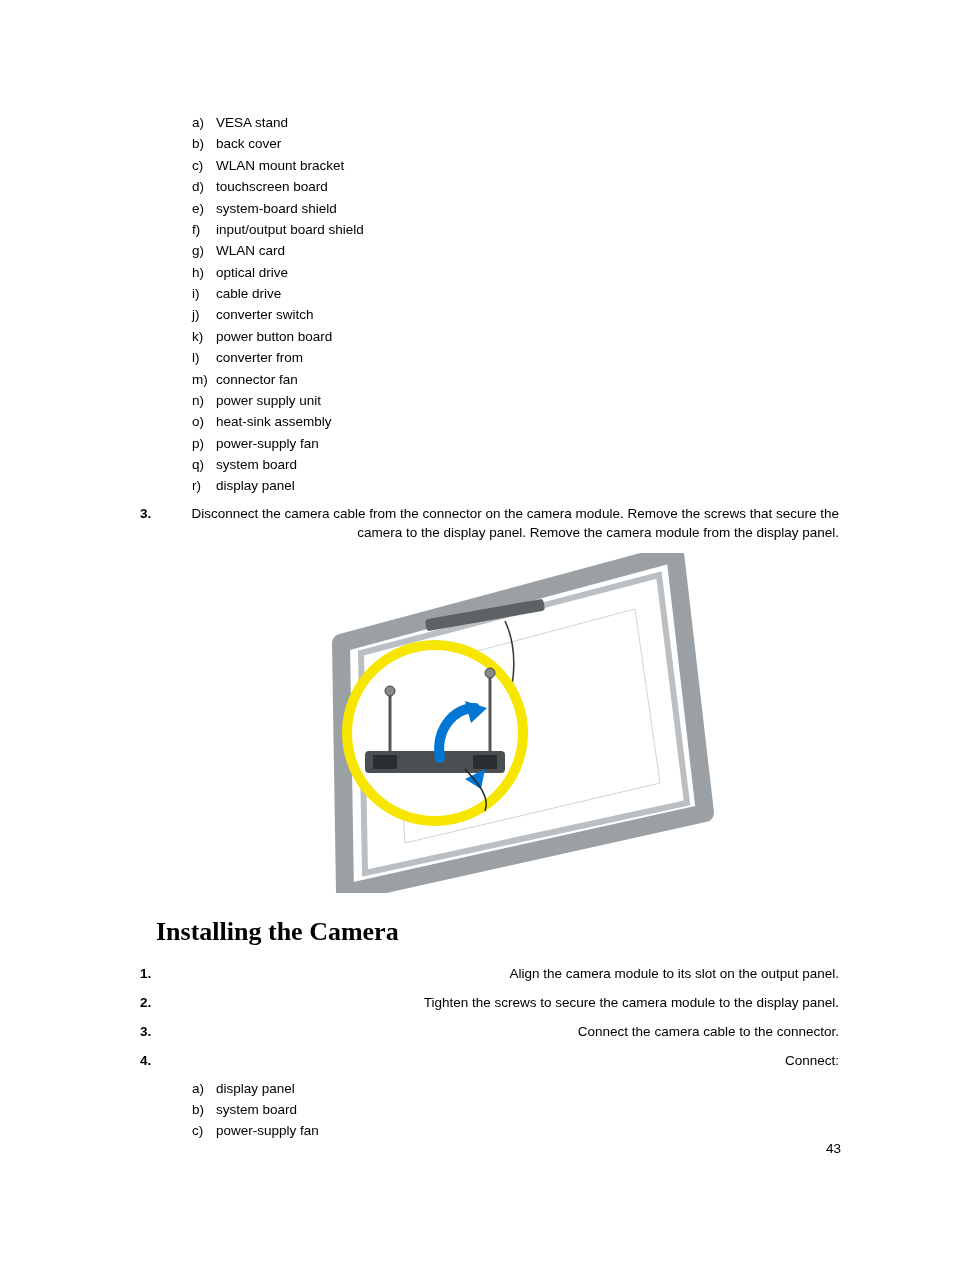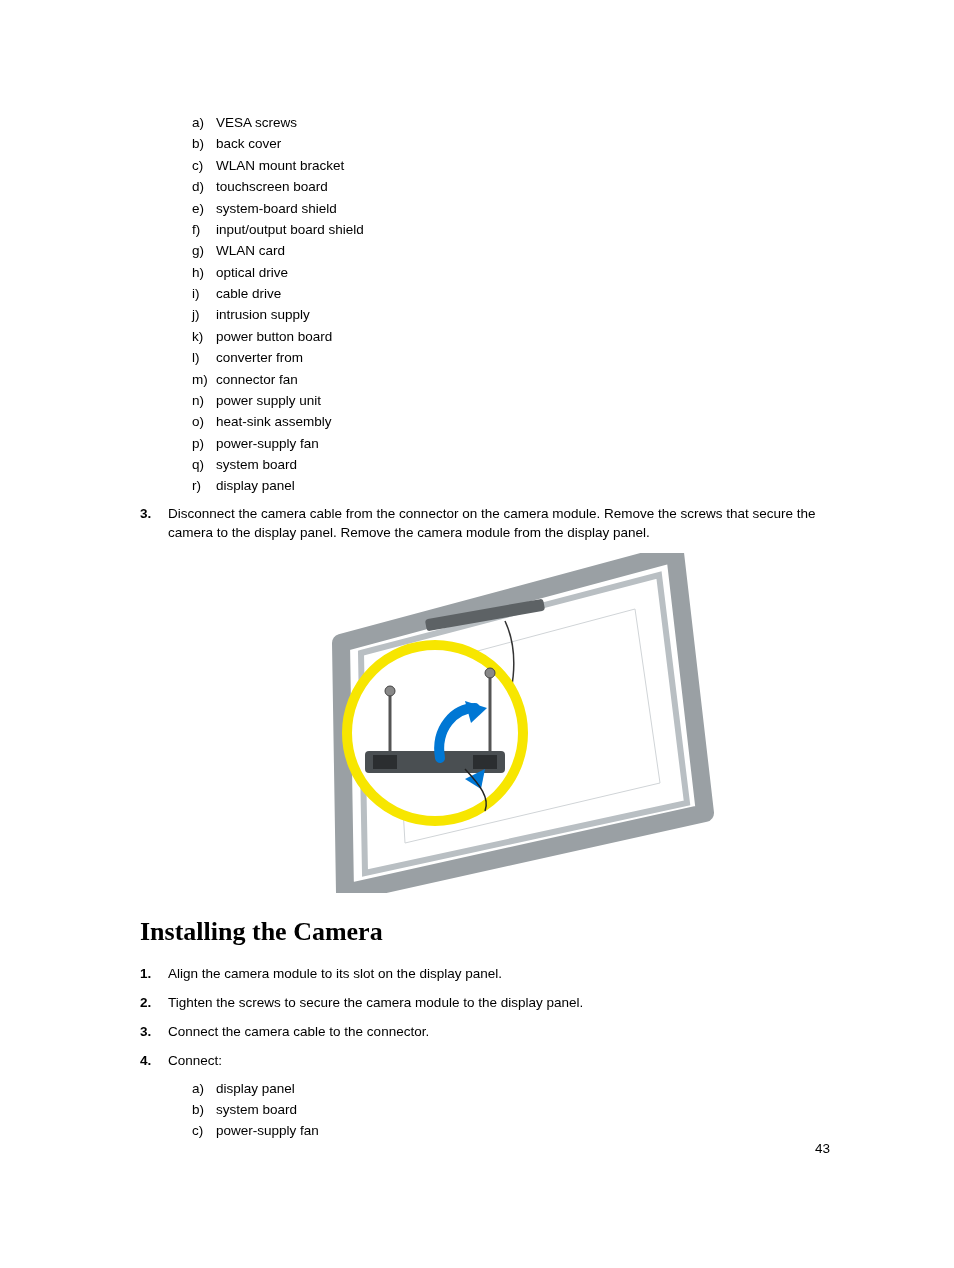--- a/index.html
+++ b/index.html
@@ -36,56 +36,57 @@
     line-height: 1.4;
     margin-bottom: 6px;
   }
   .num-marker {
     width: 28px;
     flex-shrink: 0;
     font-weight: bold;
   }
   .num-content {
     flex: 1;
+    text-align: right;
   }
   .figure-wrap {
     text-align: center;
     margin: 10px 0 20px 0;
   }
   .figure {
     display: inline-block;
     width: 450px;
     height: 340px;
     position: relative;
   }
   h2.section {
     font-family: Georgia, 'Times New Roman', serif;
     font-weight: bold;
     font-size: 26px;
-    margin: 16px 0 18px 0;
+    margin: 16px 0 18px 16px;
   }
   .install-list .numbered-item {
     margin-bottom: 10px;
   }
   .page-num {
     position: absolute;
-    right: 124px;
+    right: 113px;
     bottom: 112px;
     font-size: 13.5px;
   }
 </style>
 </head>
 <body>
 
 <div class="page">
 
   <ul class="alpha-list">
     <li>
         <span class="alpha-marker">a)</span>
-        <span>VESA screws</span>
+        <span>VESA stand</span>
       </li>
     <li>
         <span class="alpha-marker">b)</span>
         <span>back cover</span>
       </li>
     <li>
         <span class="alpha-marker">c)</span>
         <span>WLAN mount bracket</span>
       </li>
     <li>
@@ -107,21 +108,21 @@
     <li>
         <span class="alpha-marker">h)</span>
         <span>optical drive</span>
       </li>
     <li>
         <span class="alpha-marker">i)</span>
         <span>cable drive</span>
       </li>
     <li>
         <span class="alpha-marker">j)</span>
-        <span>intrusion supply</span>
+        <span>converter switch</span>
       </li>
     <li>
         <span class="alpha-marker">k)</span>
         <span>power button board</span>
       </li>
     <li>
         <span class="alpha-marker">l)</span>
         <span>converter from</span>
       </li>
     <li>
@@ -191,21 +192,21 @@
         <path d="M200 216 C 215 232, 225 245, 220 258" stroke="#222" stroke-width="1.5" fill="none"></path>
       </svg>
     </div>
   </div>
 
   <h2 class="section">Installing the Camera</h2>
 
   <div class="install-list">
     <div class="numbered-item">
       <span class="num-marker">1.</span>
-      <span class="num-content">Align the camera module to its slot on the display panel.</span>
+      <span class="num-content">Align the camera module to its slot on the output panel.</span>
     </div>
     <div class="numbered-item">
       <span class="num-marker">2.</span>
       <span class="num-content">Tighten the screws to secure the camera module to the display panel.</span>
     </div>
     <div class="numbered-item">
       <span class="num-marker">3.</span>
       <span class="num-content">Connect the camera cable to the connector.</span>
     </div>
     <div class="numbered-item">

